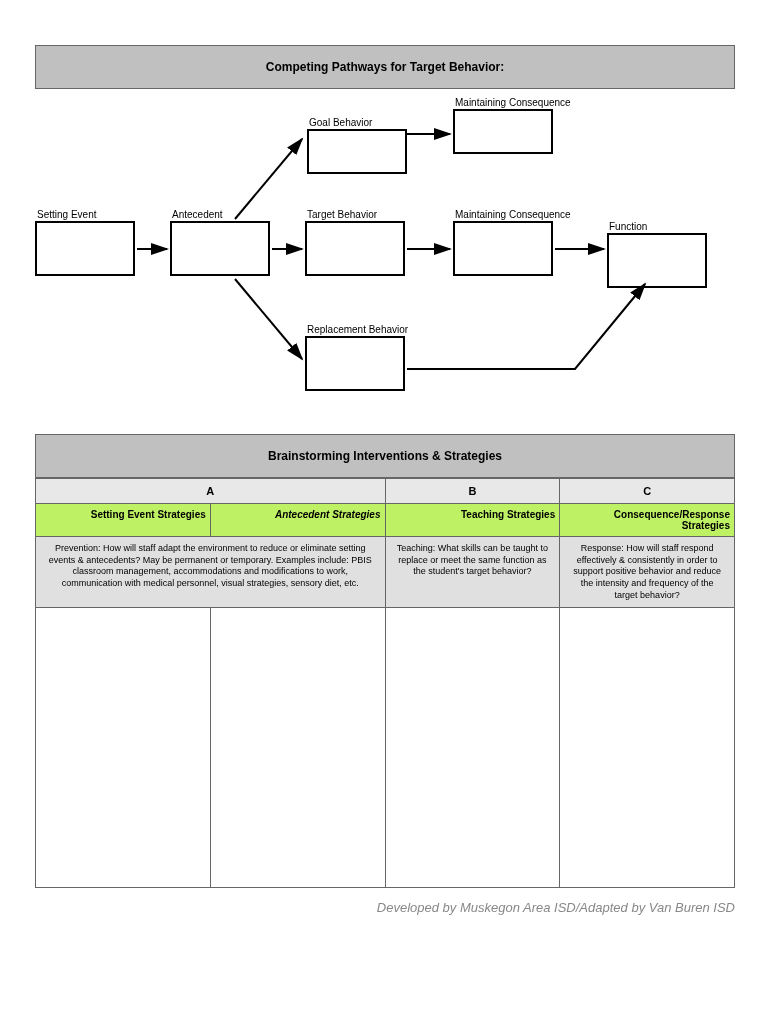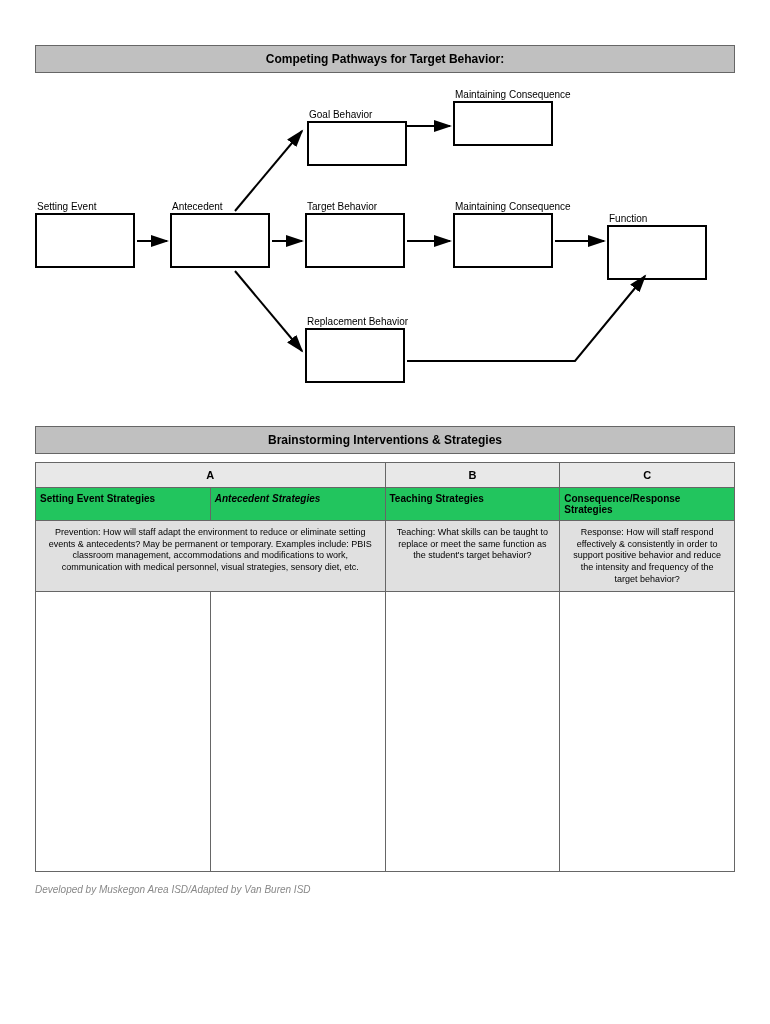--- a/index.html
+++ b/index.html
@@ -10,22 +10,21 @@
   padding: 45px 35px 20px 35px;
   font-size: 10px;
   color: #000;
 }
 .section-header {
   background: #c0c0c0;
   border: 1px solid #666;
   text-align: center;
   font-weight: bold;
   font-size: 12px;
-  padding: 6px 0;
-  margin-bottom: 8px;
+  padding: 14px 0;
 }
 .diagram-area {
   position: relative;
   width: 700px;
   height: 330px;
   margin-bottom: 15px;
 }
 .box-group {
   position: absolute;
 }
@@ -58,40 +57,41 @@
   vertical-align: top;
 }
 .strategies-table .abc-row th {
   background: #e8e8e8;
   font-weight: bold;
   text-align: center;
   font-size: 11px;
   padding: 6px;
 }
 .strategies-table .sub-row th {
-  background: #22c55e;
+  background: #bef264;
   font-weight: bold;
-  text-align: left;
+  text-align: right;
   font-size: 10px;
   padding: 5px 4px;
 }
 .strategies-table .desc-row td {
   background: #e0e0e0;
   font-size: 9px;
   line-height: 1.3;
   padding: 6px 8px;
   text-align: center;
 }
 .strategies-table .empty-row td {
   height: 280px;
   background: #fff;
 }
 .footer {
   width: 700px;
-  font-size: 10px;
+  text-align: right;
+  font-size: 13px;
   color: #888;
   font-style: italic;
   margin-top: 12px;
 }
 </style>
 </head>
 <body>
 
 <div class="section-header">Competing Pathways for Target Behavior:</div>
 

